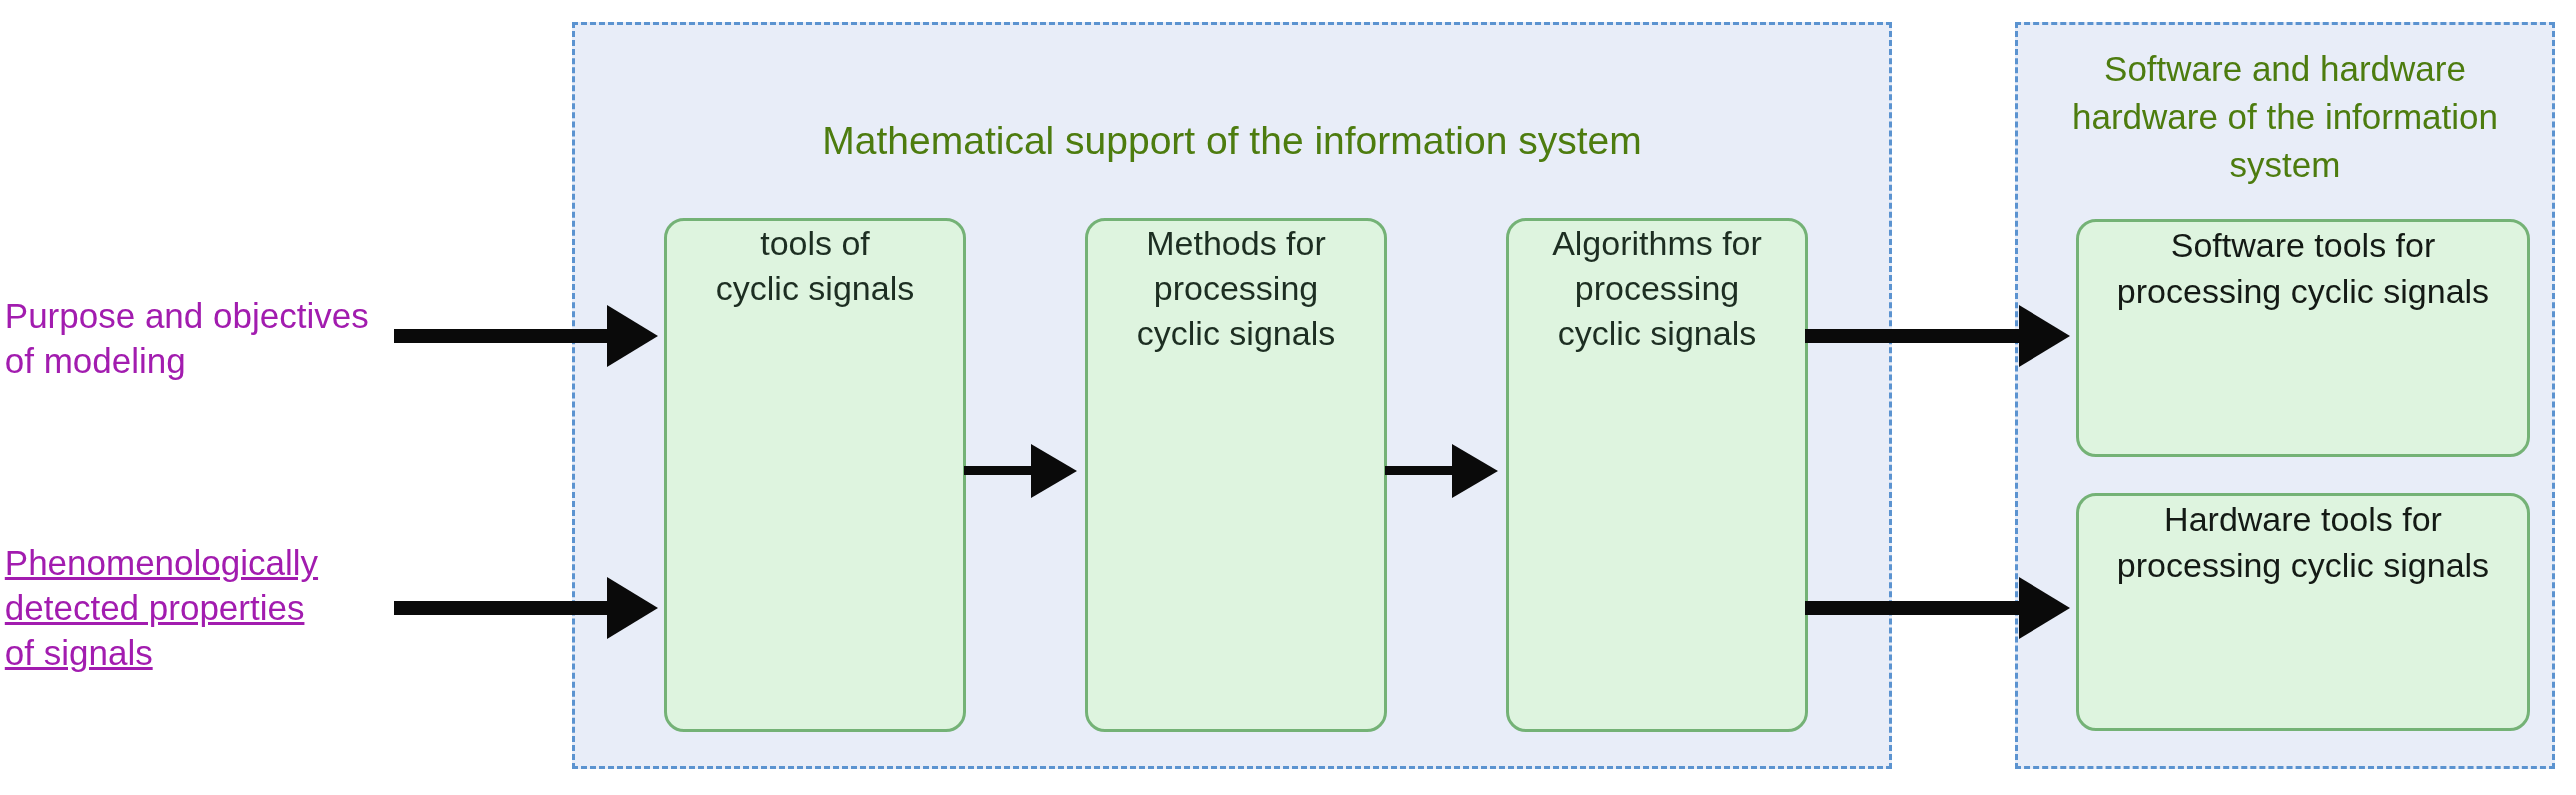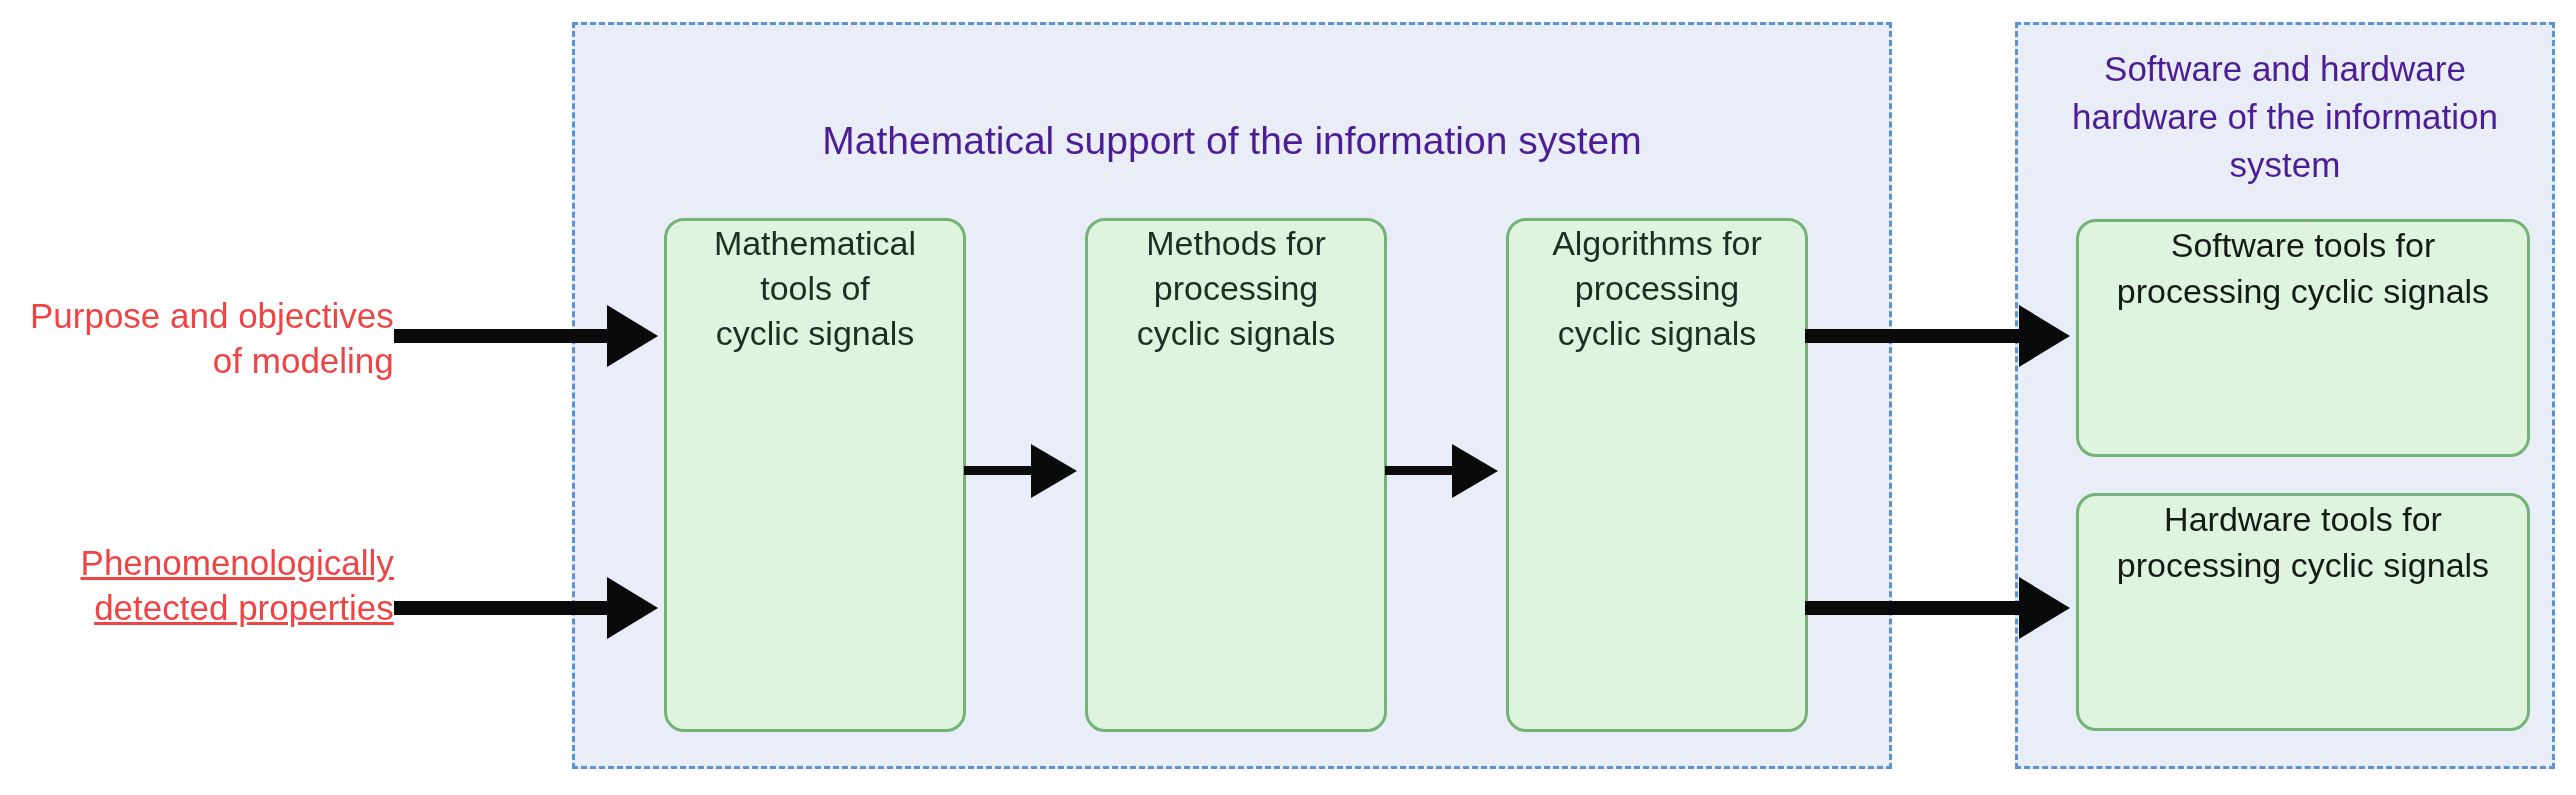--- a/index.html
+++ b/index.html
@@ -18,21 +18,21 @@
     position:absolute;
     background:#e8edf8;
     border:3px dashed #5b93d0;
   }
   #panel-math { left:572px; top:22.4px; width:1320px; height:747px; }
   #panel-swhw { left:2015px; top:22.4px; width:540px; height:747px; }
 
   .panel-title {
     position:absolute; left:0; right:0;
     text-align:center;
-    color:#4c1d95;
+    color:#4d7c0f;
   }
   #panel-math .panel-title { top:90px; font-size:39px; line-height:51px; }
   #panel-swhw .panel-title { top:19.4px;  font-size:35px; line-height:48px; }
 
   
   .gbox {
     position:absolute;
     background:#def4df;
     border:3px solid #74b276;
     border-radius:20px;
@@ -46,23 +46,23 @@
   #box-model      { left:89px;  top:193px; width:302px; height:514px; }
   #box-methods    { left:510px;  top:193px; width:302px; height:514px; }
   #box-algorithms { left:931px; top:193px; width:302px; height:514px; }
 
   #box-software { left:58px; top:194px; width:454px; height:238px; }
   #box-hardware { left:58px; top:468px; width:454px; height:238px; }
 
   
   .side-label {
     position:absolute;
-    text-align:right;
+    text-align:left;
     font-size:35px; line-height:45px;
-    color:#ef4444;
+    color:#a21caf;
   }
   #label-purpose { left:4.8px; top:293px; width:389px; }
   #label-phenom  { left:4.8px; top:540px; width:389px;text-decoration:underline; }
 
   .line { display:block; }
 
   
   .arrow { position:absolute; height:0; }
   .arrow .shaft { position:absolute; left:0; background:#0a0a0a; }
   .arrow .head  { position:absolute; right:0; width:0; height:0; border-style:solid; border-color:transparent; }
@@ -92,28 +92,28 @@
 
 <div class="canvas">
 
   <div class="side-label" id="label-purpose">
     <span class="line">Purpose and objectives</span>
     <span class="line">of modeling</span>
   </div>
   <div class="side-label" id="label-phenom">
     <span class="line">Phenomenologically</span>
     <span class="line">detected properties</span>
+    <span class="line">of signals</span>
   </div>
 
   <div class="panel" id="panel-math">
     <div class="panel-title">Mathematical support of the information system</div>
 
     <div class="gbox" id="box-model">
       <div class="gbox-text">
-        <span class="line">Mathematical</span>
         <span class="line">tools of</span>
         <span class="line">cyclic signals</span>
       </div>
     </div>
 
     <div class="gbox" id="box-methods">
       <div class="gbox-text">
         <span class="line">Methods for</span>
         <span class="line">processing</span>
         <span class="line">cyclic signals</span>

